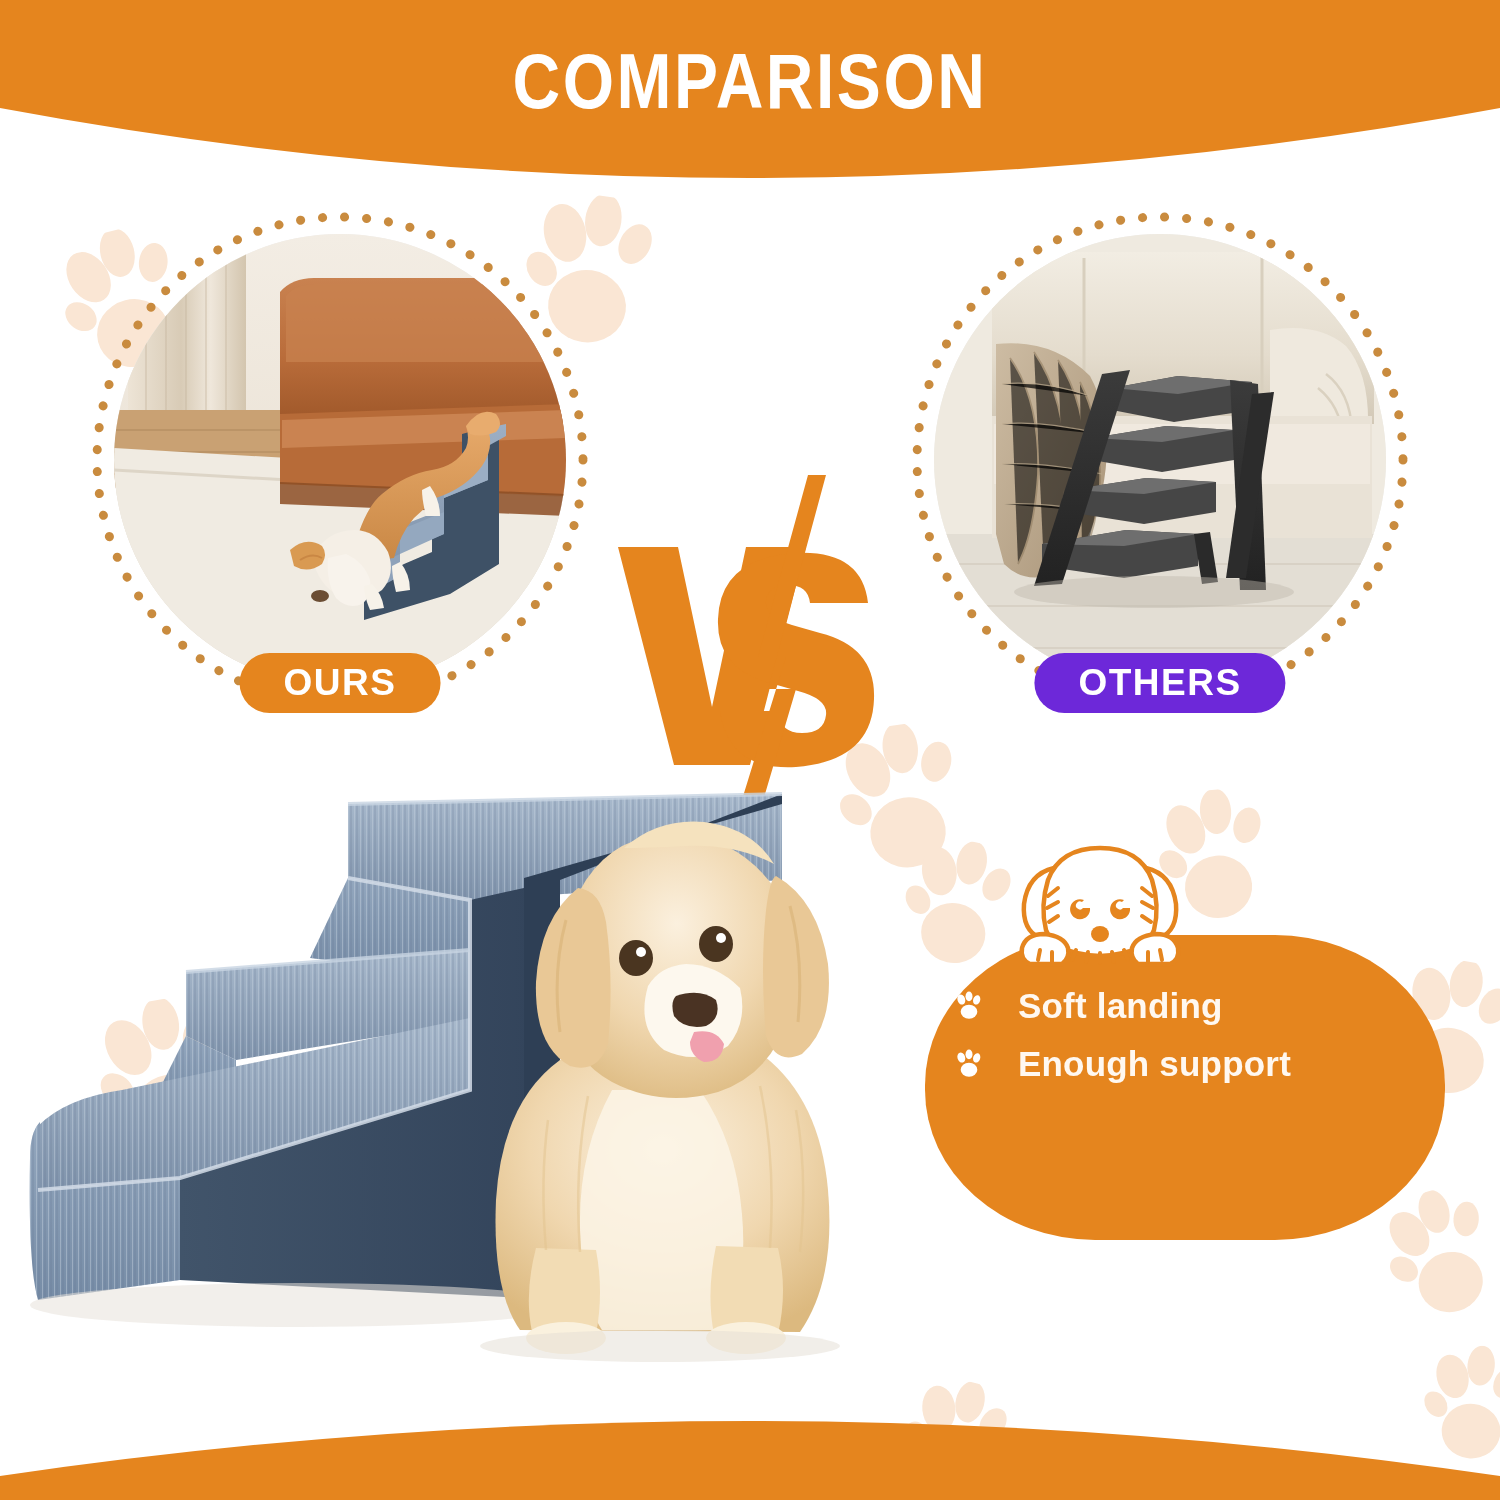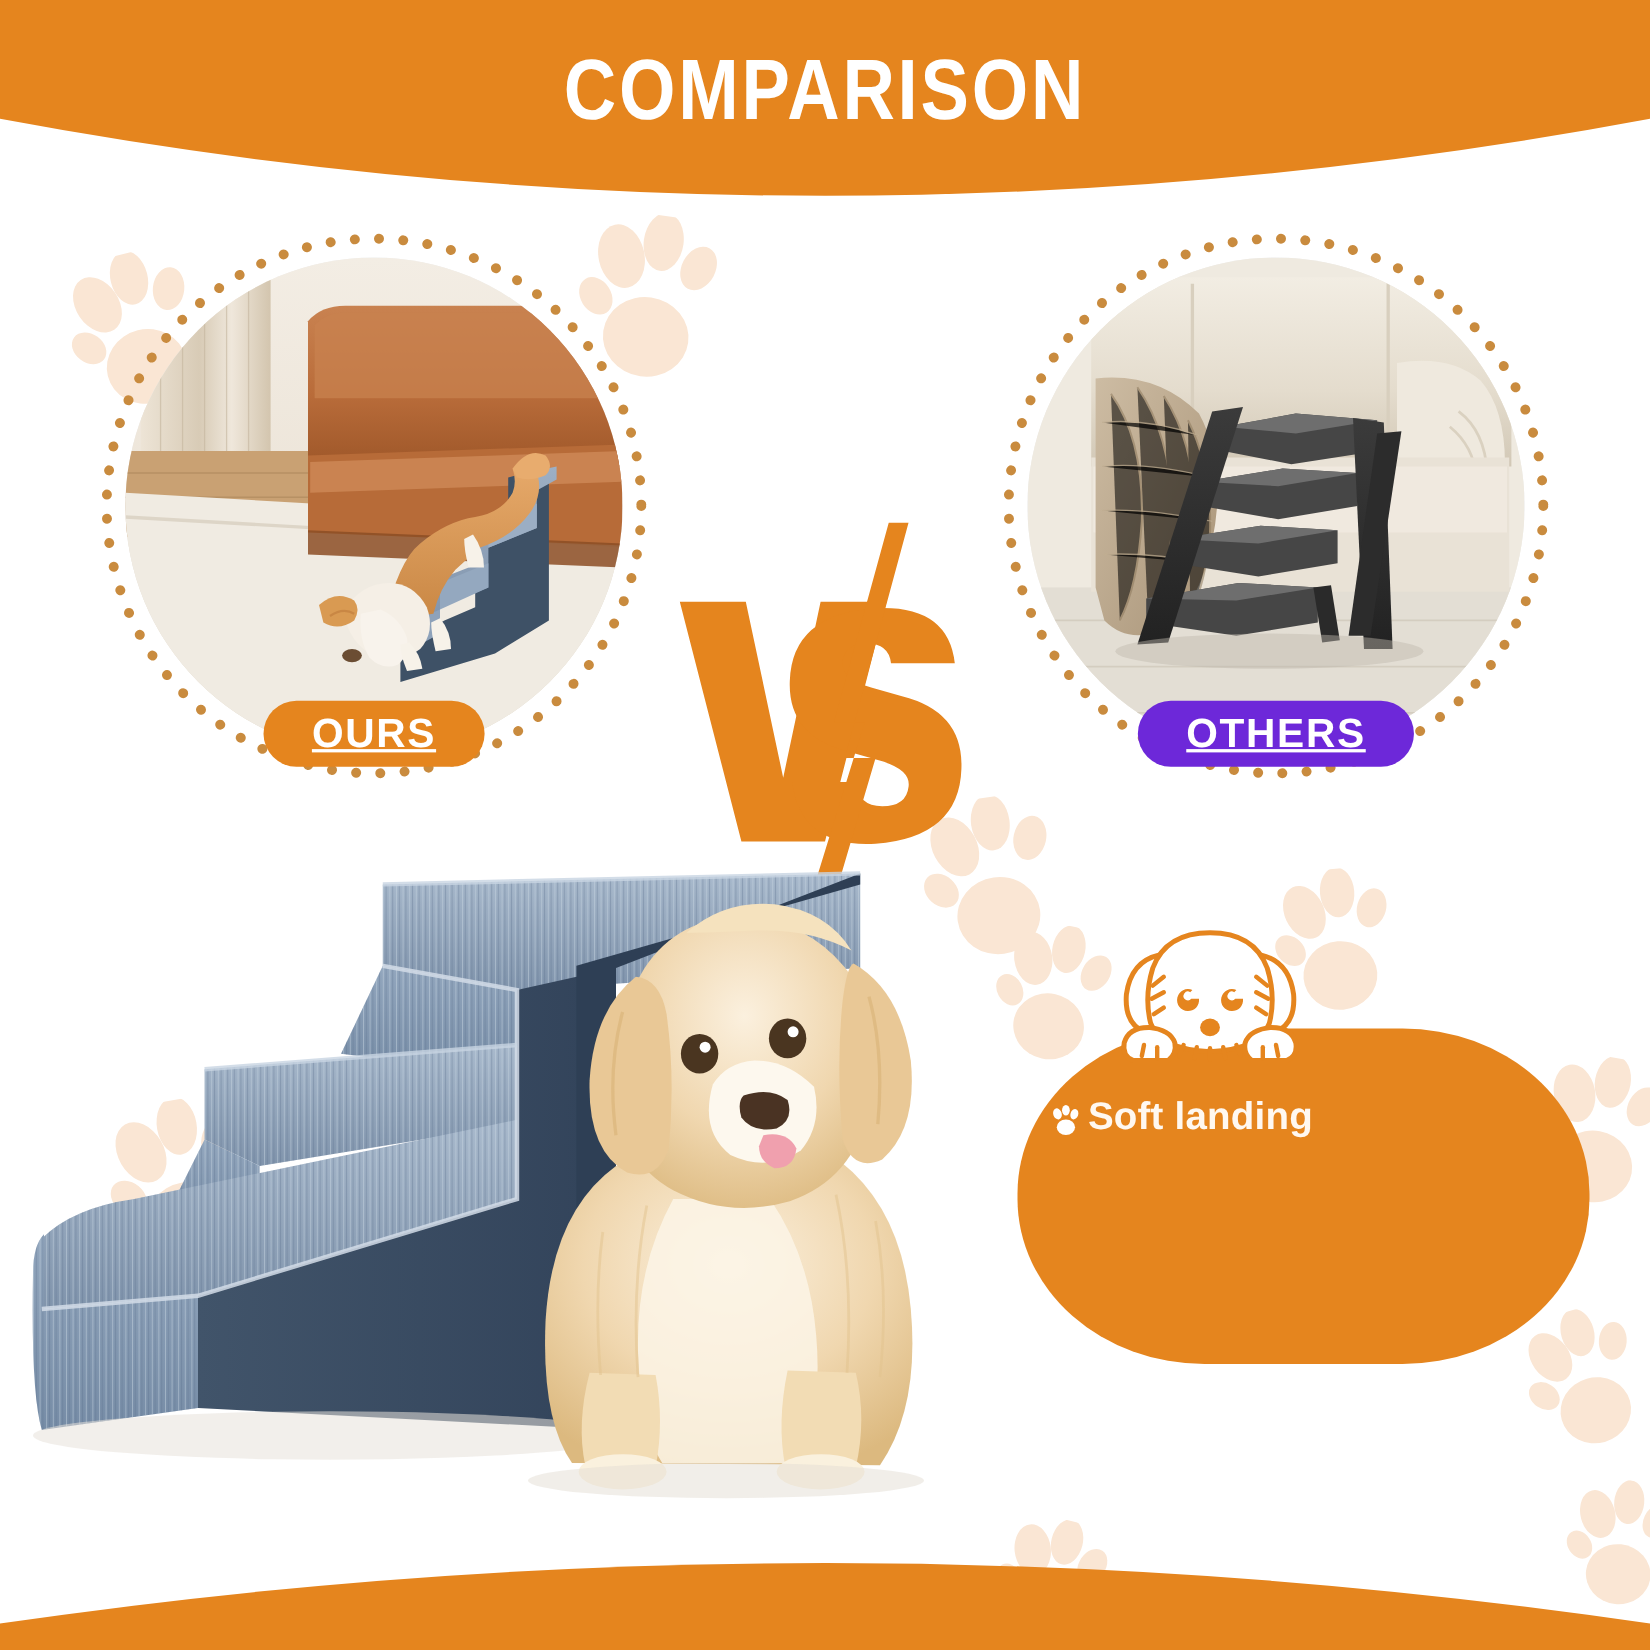--- a/index.html
+++ b/index.html
@@ -57,31 +57,30 @@
   .photo-circle {
     position:absolute; left:29px; top:29px;
     width:452px; height:452px;
     border-radius:50%;
     overflow:hidden;
     background:#eee;
   }
   .photo-circle svg { position:absolute; inset:0; width:452px; height:452px; display:block; }
 
   .badge {
-    position:absolute; bottom:18px; left:50%;
+    position:absolute; bottom:2px; left:50%;
     transform:translateX(-50%);
     padding:9px 44px;
     border-radius:40px;
     color:#fff;
     font-size:37px;
     font-weight:bold;
     letter-spacing:1.5px;
     white-space:nowrap;
     z-index:4;
-    text-decoration:underline;
   }
   .badge.ours   { background:#E5851E; }
   .badge.others { background:#6d28d9; }
 
   
   .vs-wrap { position:absolute; left:600px; top:270px; width:300px; height:370px; }
   .vs-wrap svg { width:100%; height:100%; display:block; }
 
   
   .hero { position:absolute; left:0px; top:760px; width:960px; height:640px; }
@@ -91,22 +90,22 @@
   .feature-panel {
     position:absolute; left:925px; top:935px;
     width:520px; height:305px;
     background:#E5851E;
     border-radius:170px / 150px;
     padding:42px 0 0 0;
     z-index:5;
   }
   .feature-list { list-style:none; margin:0; padding:0 0 0 28px; }
   .feature-item {
-    display:flex; align-items:flex-end;
-    gap:4px;
+    display:flex; align-items:center;
+    gap:33px;
     height:58px;
   }
   .feature-paw { width:32px; height:32px; flex:0 0 32px; }
   .feature-paw svg { width:100%; height:100%; display:block; }
   .feature-text {
     color:#FFF8F0;
     font-size:35px;
     font-weight:bold;
     letter-spacing:0.2px;
     white-space:nowrap;
@@ -533,20 +532,33 @@
               <g fill="#FFFFFF">
                 <ellipse cx="26" cy="30" rx="12" ry="16" transform="rotate(-18 26 30)"></ellipse>
                 <ellipse cx="50" cy="20" rx="11" ry="15"></ellipse>
                 <ellipse cx="74" cy="31" rx="11" ry="15" transform="rotate(18 74 31)"></ellipse>
                 <ellipse cx="50" cy="68" rx="26" ry="22"></ellipse>
               </g>
             </svg>
         </span>
         <span class="feature-text">Soft landing</span>
       </li>
+      <li class="feature-item">
+        <span class="feature-paw">
+          <svg viewBox="0 0 100 100">
+              <g fill="#FFFFFF">
+                <ellipse cx="26" cy="30" rx="12" ry="16" transform="rotate(-18 26 30)"></ellipse>
+                <ellipse cx="50" cy="20" rx="11" ry="15"></ellipse>
+                <ellipse cx="74" cy="31" rx="11" ry="15" transform="rotate(18 74 31)"></ellipse>
+                <ellipse cx="50" cy="68" rx="26" ry="22"></ellipse>
+              </g>
+            </svg>
+        </span>
+        <span class="feature-text">Enough support</span>
+      </li>
     </ul>
   </div>
 
   <div class="peek-dog">
     <svg viewBox="0 0 200 130">
       <g fill="#FFFFFF" stroke="#E5851E" stroke-width="4.5" stroke-linejoin="round" stroke-linecap="round">
 
         <path d="M54,30 Q28,36 24,66 Q22,92 40,100 Q52,102 56,90 L58,44 Z"></path>
 
         <path d="M146,30 Q172,36 176,66 Q178,92 160,100 Q148,102 144,90 L142,44 Z"></path>

